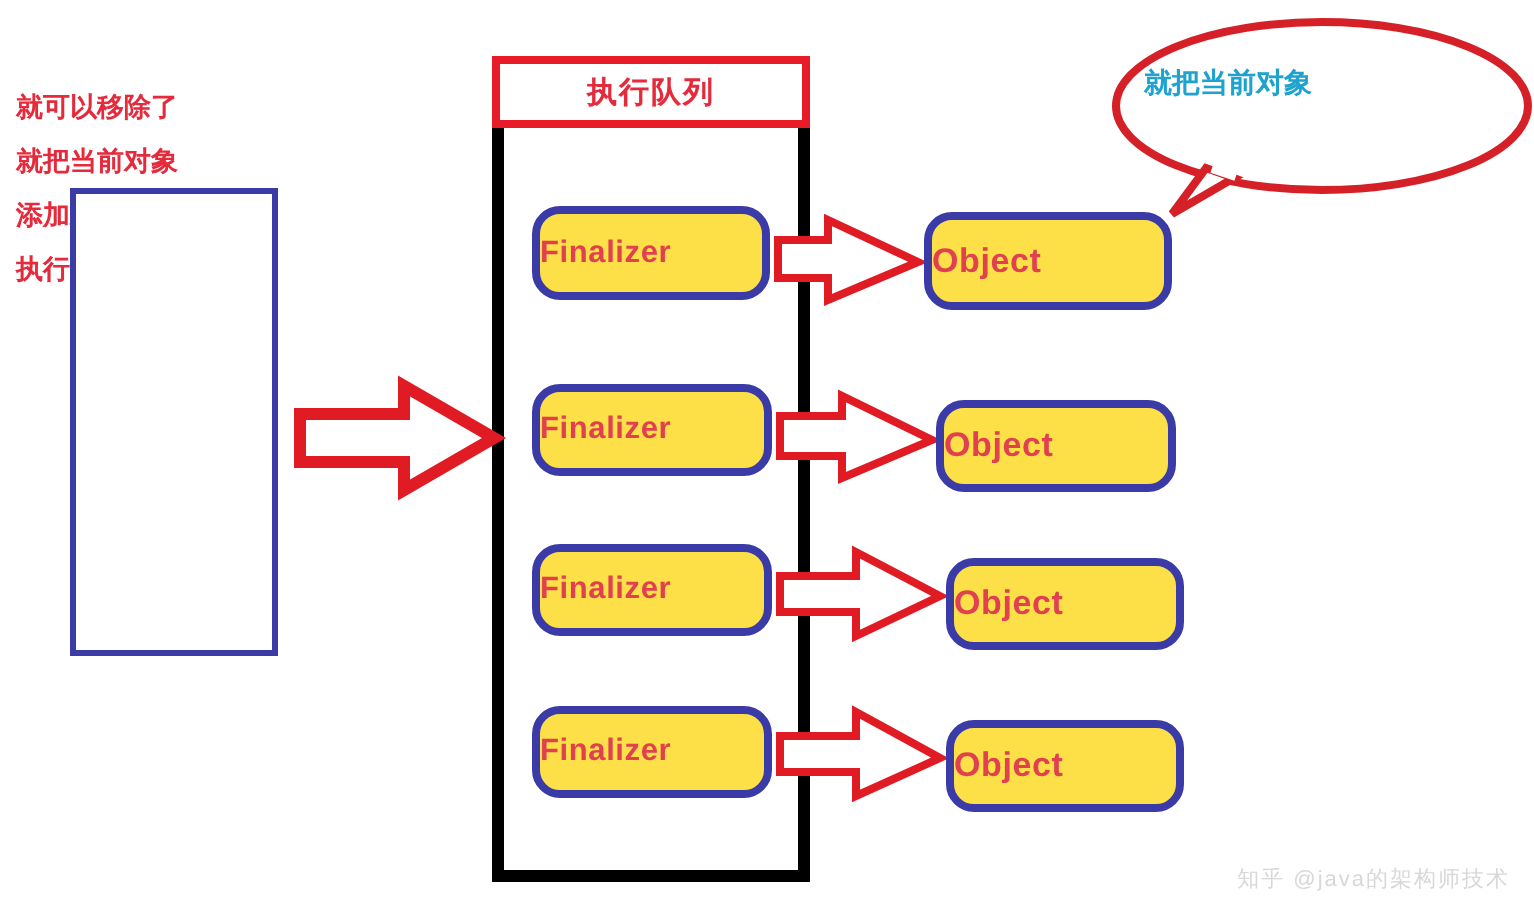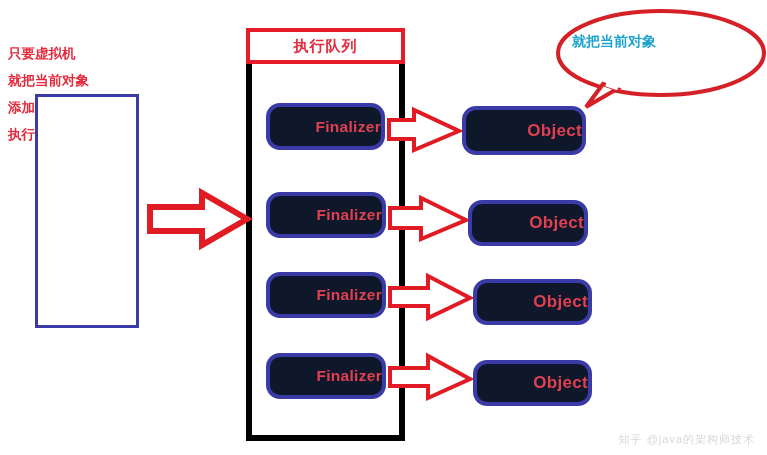--- a/index.html
+++ b/index.html
@@ -68,24 +68,24 @@
     font-size: 15px;
     font-weight: bold;
     letter-spacing: 1px;
   }
 
   
   .node {
     position: absolute;
     border: 4px solid #3b3ba8;
     border-radius: 14px;
-    background: #0f172a;
+    background: #fde047;
     display: flex;
     align-items: center;
-    justify-content: flex-end;
+    justify-content: flex-start;
     z-index: 5;
   }
   .node-label {
     color: #e04050;
     font-size: 15.5px;
     font-weight: bold;
     letter-spacing: 0.3px;
   }
   .node.object .node-label { font-size: 17px; }
 
@@ -119,21 +119,21 @@
     white-space: nowrap;
   }
 </style>
 </head>
 <body>
 
 <div id="canvas">
 
   <div id="left-note"></div>
   <div id="left-note-lines">
-    <div class="note-line">只要虚拟机</div>
+    <div class="note-line">就可以移除了</div>
     <div class="note-line">就把当前对象</div>
     <div class="note-line">添加到</div>
     <div class="note-line">执行队列</div>
   </div>
 
   <div id="queue-frame"></div>
 
   <div id="queue-title">
     <span id="queue-title-label">执行队列</span>
   </div>

